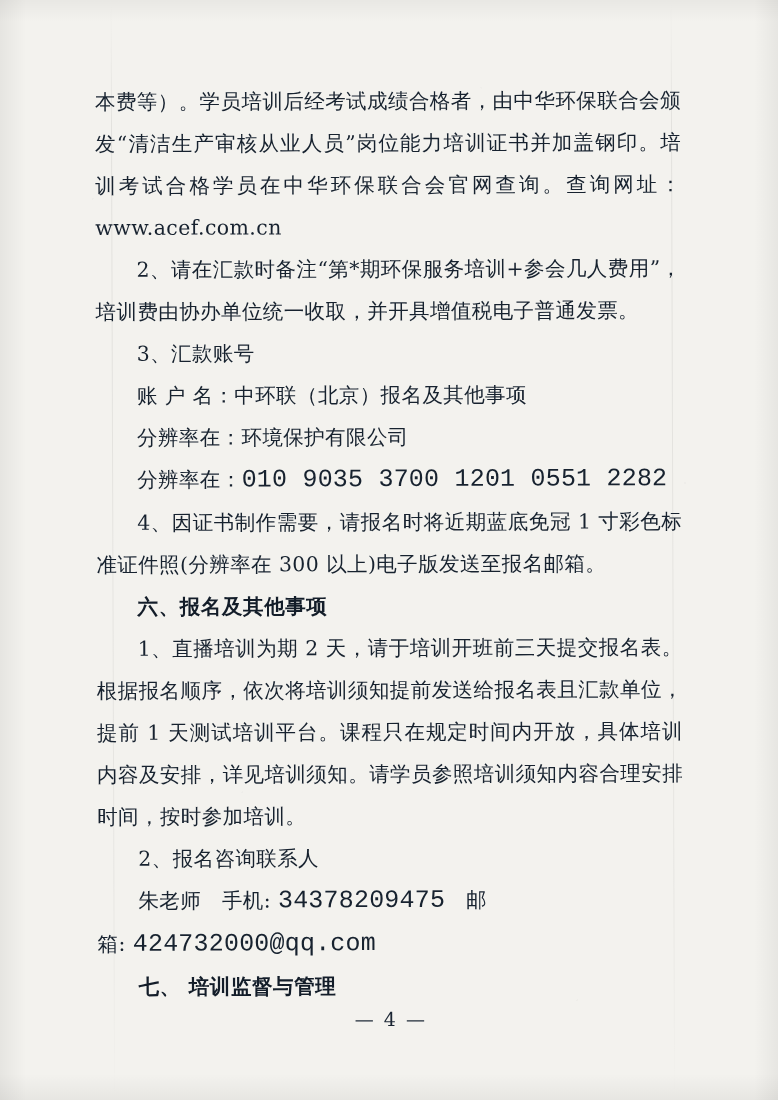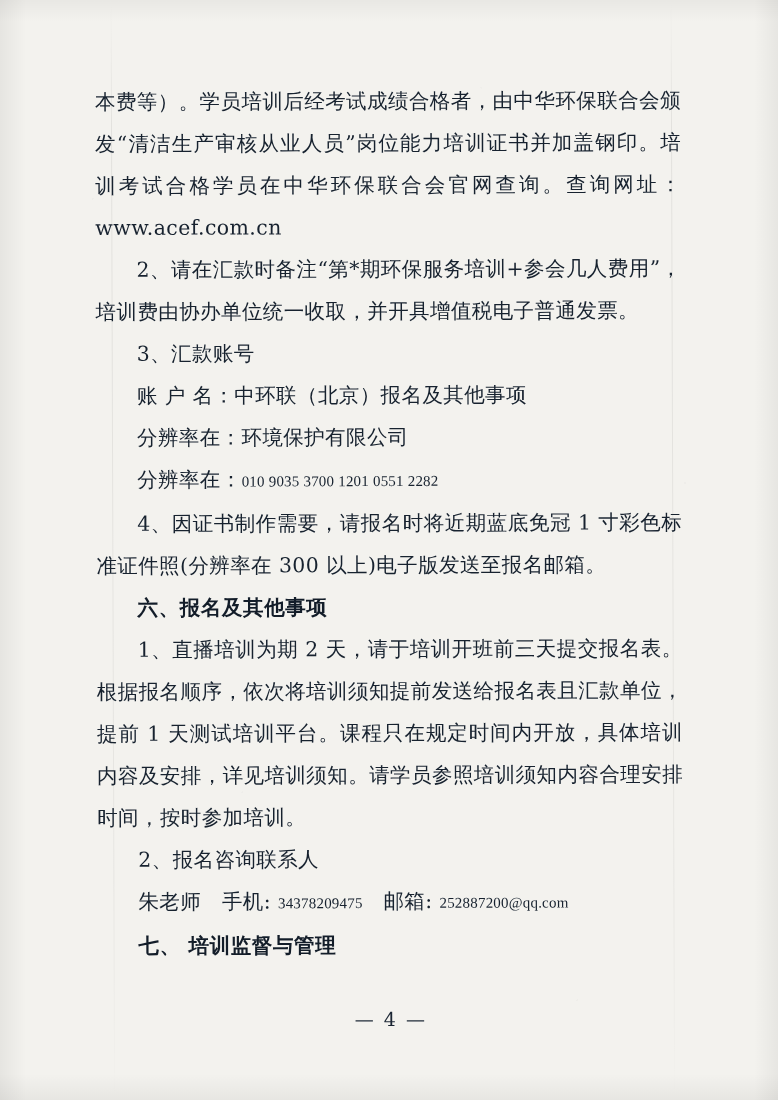--- a/index.html
+++ b/index.html
@@ -88,22 +88,22 @@
   .bank-line {
     font-size: 20.5px;
     line-height: 42px;
     letter-spacing: 0.4px;
     margin: 0;
     text-indent: 41px;
     color: #17222f;
   }
 
   .mono {
-    font-family: Liberation Serif, serif;
-    font-size: 15px;
+    font-family: Liberation Mono, monospace;
+    font-size: 25px;
     letter-spacing: 0.2px;
   }
 
   #footer {
     position: absolute;
     left: 0;
     right: 0;
     top: 1008px;
     text-align: center;
     font-size: 19px;
@@ -151,21 +151,21 @@
 
       <p class="para indent">4、因证书制作需要，请报名时将近期蓝底免冠 1 寸彩色标准证件照(分辨率在 300 以上)电子版发送至报名邮箱。</p>
 
       <p class="heading">六、报名及其他事项</p>
 
       <p class="para indent">1、直播培训为期 2 天，请于培训开班前三天提交报名表。根据报名顺序，依次将培训须知提前发送给报名表且汇款单位，提前 1 天测试培训平台。课程只在规定时间内开放，具体培训内容及安排，详见培训须知。请学员参照培训须知内容合理安排时间，按时参加培训。</p>
 
       <p class="para indent">2、报名咨询联系人</p>
 
       <p class="bank-line">
-        <span>朱老师</span>&nbsp;&nbsp;&nbsp;<span>手机:</span>&nbsp;<span class="mono">34378209475</span>&nbsp;&nbsp;&nbsp;<span>邮箱:</span>&nbsp;<span class="mono">252887200@qq.com</span>
+        <span>朱老师</span>&nbsp;&nbsp;&nbsp;<span>手机:</span>&nbsp;<span class="mono">34378209475</span>&nbsp;&nbsp;&nbsp;<span>邮箱:</span>&nbsp;<span class="mono">424732000@qq.com</span>
       </p>
 
       <p class="heading">七、 培训监督与管理</p>
 
     </div>
 
     <div id="footer">— 4 —</div>
   </div>
 </div>
 

